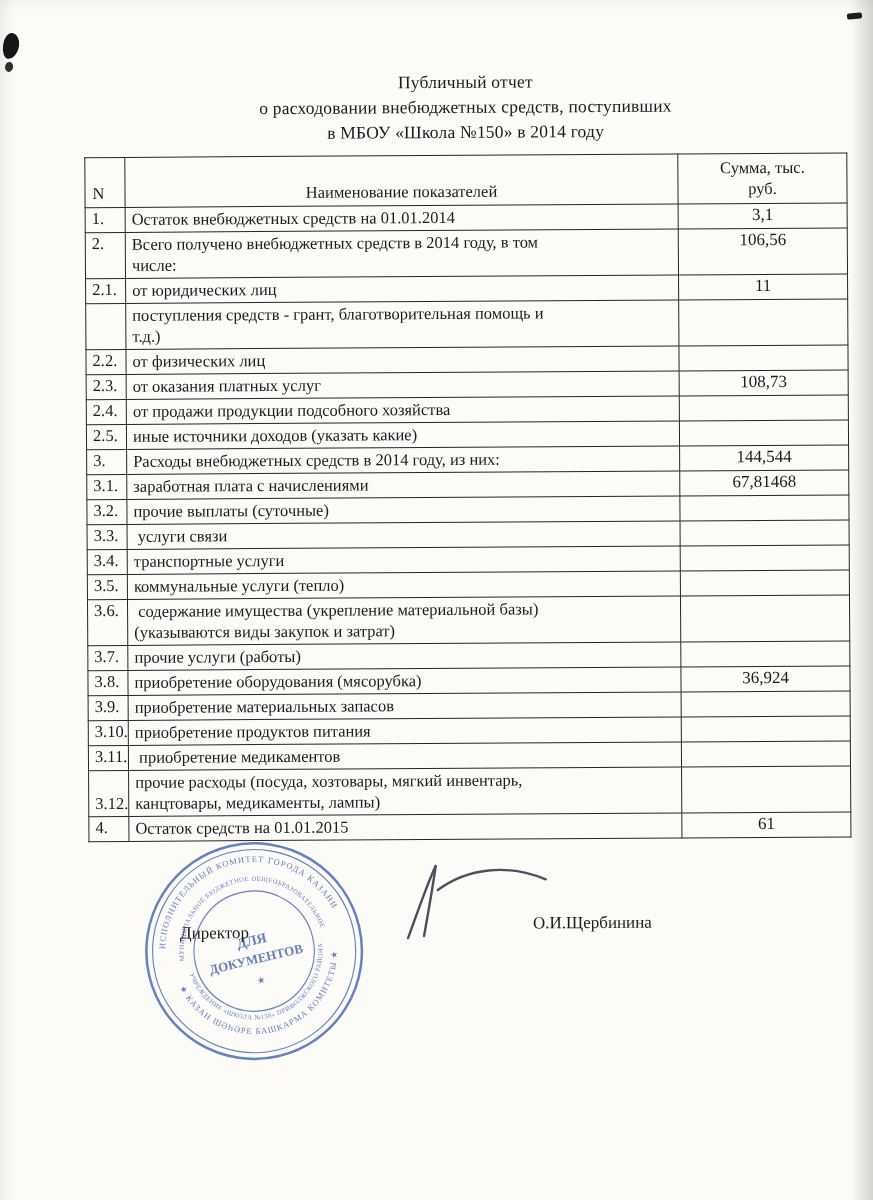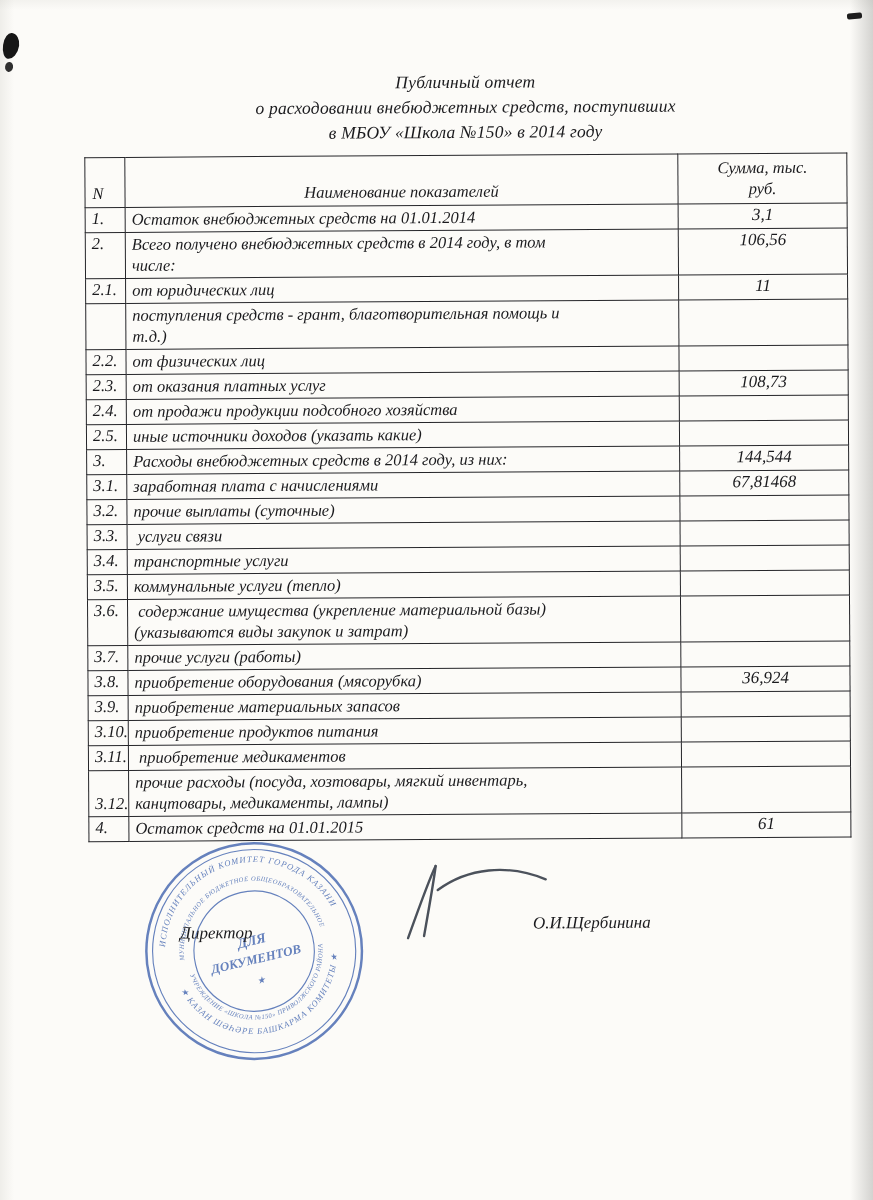--- a/index.html
+++ b/index.html
@@ -3,21 +3,21 @@
 <meta charset="utf-8">
 <style>
   *{margin:0;padding:0;box-sizing:border-box}
   html,body{width:873px;height:1200px;overflow:hidden}
   body{font-family:"Liberation Serif","DejaVu Serif",serif;background:#ffffff}
 
   .page{position:relative;width:873px;height:1200px;overflow:hidden;color:#1b1b1e;
     background:
       linear-gradient(90deg, rgba(190,190,182,.22) 0, rgba(255,255,255,0) 14px, rgba(255,255,255,0) 850px, rgba(125,125,122,.32) 100%),
       linear-gradient(180deg, rgba(205,205,198,.20) 0, rgba(255,255,255,0) 10px),
-      #fcfbf8; font-style: italic;}
+      #fcfbf8;}
 
   .skew{position:absolute;inset:0;transform:rotate(-.35deg)}
 
   .doc-main{position:absolute;top:0;left:0;right:0;z-index:1}
 
   
   .ghost-layer{top:313px;left:8px;right:-8px;z-index:0;opacity:.5;filter:blur(.5px);pointer-events:none;
     -webkit-mask-image:linear-gradient(180deg,transparent 0,transparent 100px,rgba(0,0,0,.5) 195px,rgba(0,0,0,.62) 400px,#000 530px);
             mask-image:linear-gradient(180deg,transparent 0,transparent 100px,rgba(0,0,0,.5) 195px,rgba(0,0,0,.62) 400px,#000 530px);}
   .ghost-layer, .ghost-layer *{color:#7d99bb !important;border-color:transparent !important}

